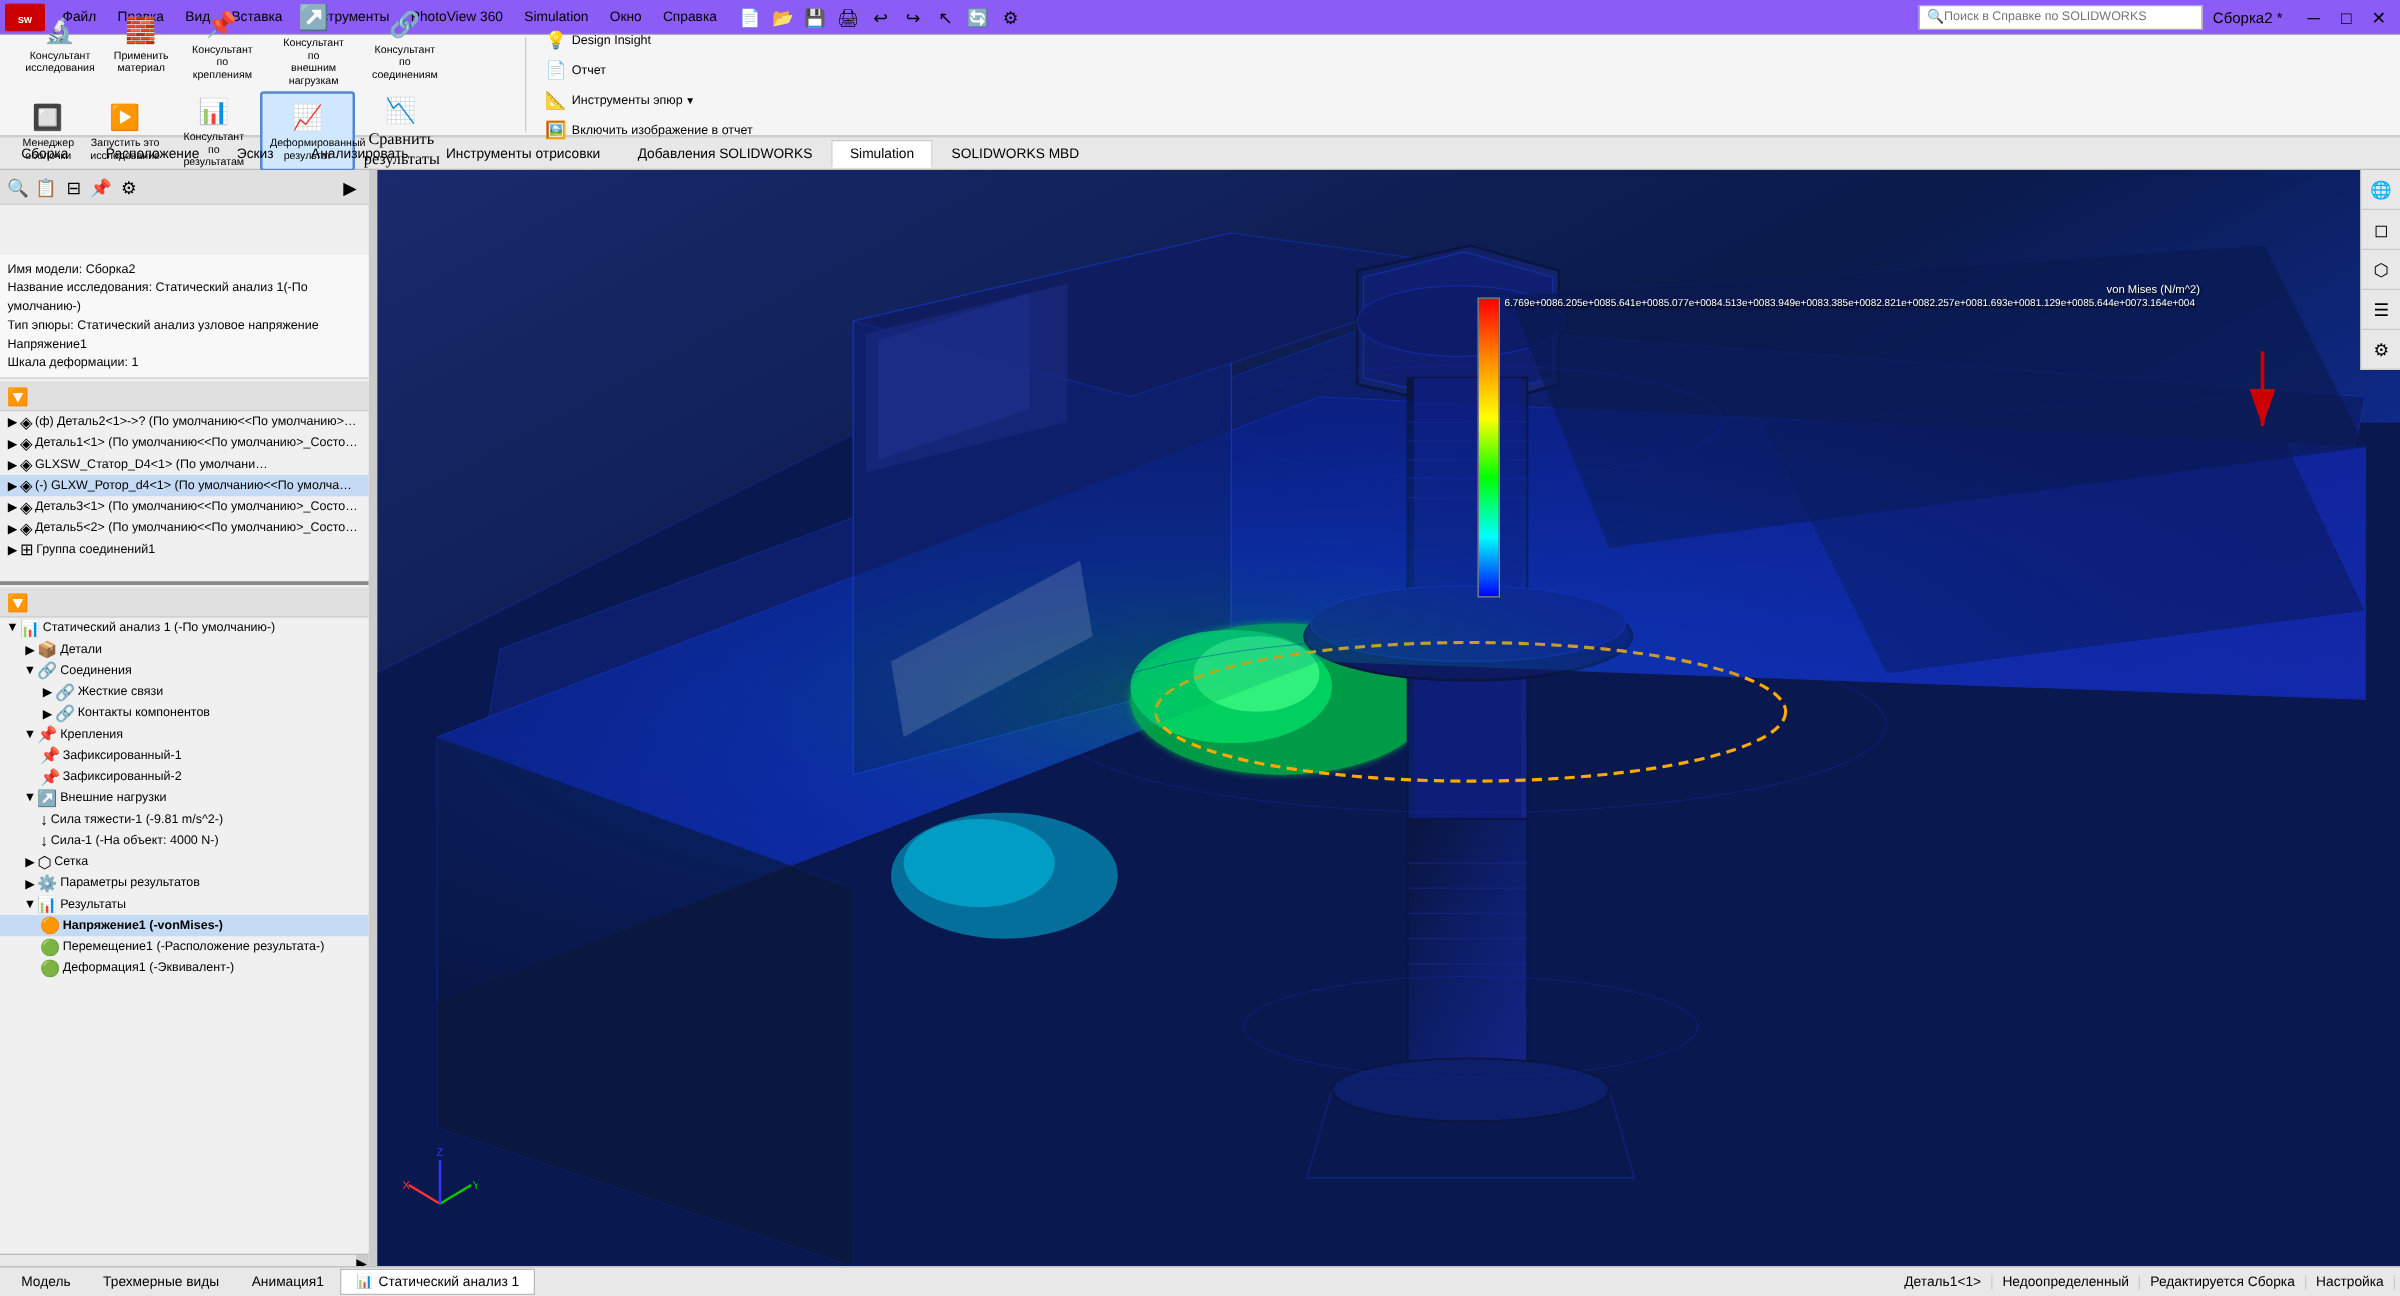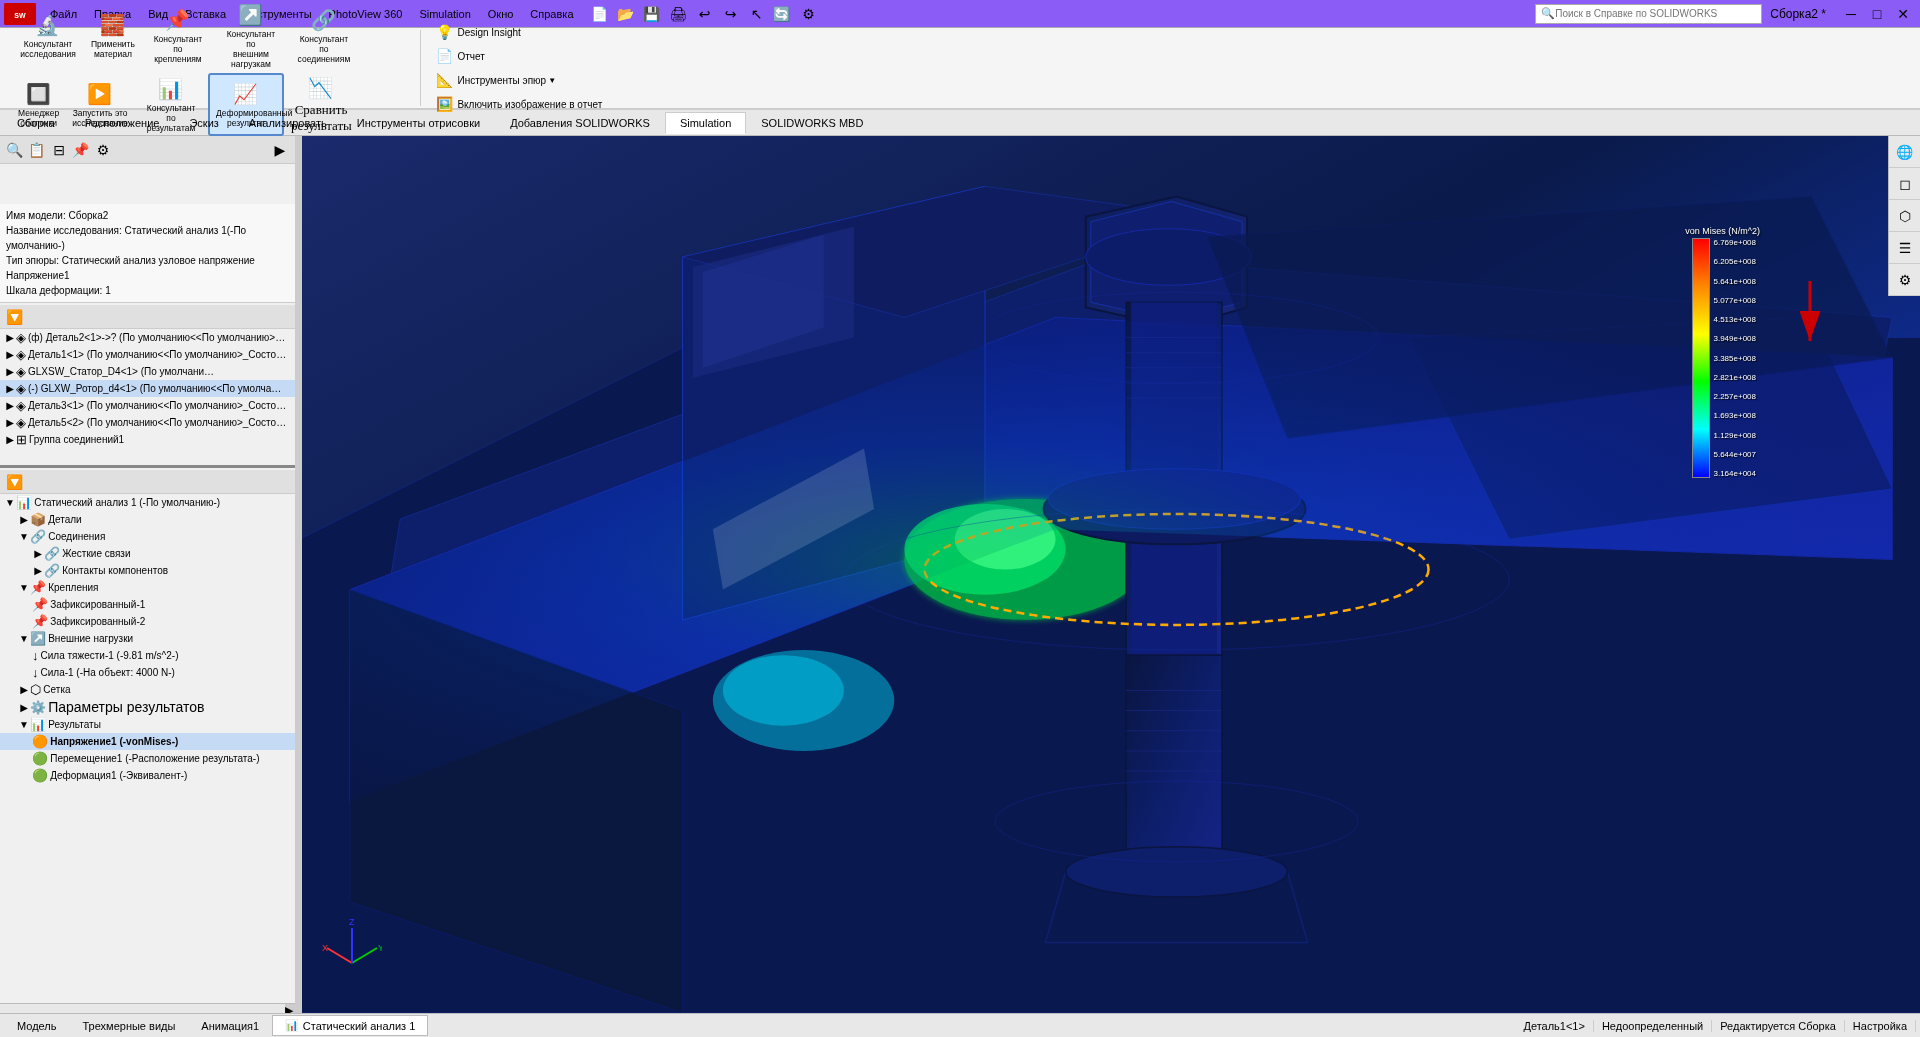--- a/index.html
+++ b/index.html
@@ -54,21 +54,21 @@
     #info-box { background:#f8f8f8; padding:4px 6px; font-size:10px; border-bottom:1px solid #ccc; line-height:1.5;margin-top:40px; }
 
     
     #viewport { flex:1; position:relative; overflow:hidden; background: linear-gradient(135deg, #1a2a6c 0%, #0a1a4a 30%, #0d2060 60%, #1530a0 100%); }
 
     
     #color-legend { position:absolute; right:160px; top:80px; display:flex; flex-direction:column; align-items:flex-end;margin-top:10px; }
     #color-legend .legend-title { font-size:9px; color:white; margin-bottom:2px; text-shadow:1px 1px 2px black; }
     #color-legend .legend-bar { display:flex; }
     #color-legend .bar-gradient { width:18px; height:240px; background: linear-gradient(to bottom, #ff0000, #ff8800, #ffff00, #00ff00, #00ffff, #0000ff); border:1px solid #888; }
-    #color-legend .bar-labels { display:flex; flex-direction:column; justify-content:space-between; padding:0 4px; }
+    #color-legend .bar-labels { display:flex; flex-direction:row; justify-content:space-between; padding:0 4px; }
     #color-legend .bar-label { font-size:8px; color:white; text-shadow:1px 1px 1px black; white-space:nowrap; }
 
     
     #arrow-annotation { position:absolute; right:80px; top:140px; }
 
     
     #right-icons { position:absolute; right:0; top:0; width:32px; background:#e8e8e8; display:flex; flex-direction:column; border-left:1px solid #bbb; }
     .right-icon { width:32px; height:32px; display:flex; align-items:center; justify-content:center; cursor:pointer; border-bottom:1px solid #ccc; font-size:14px; }
     .status-item { padding:0 8px; border-right:1px solid #ccc; }
     .bottom-tab { padding:3px 12px; cursor:pointer; font-size:11px; border:1px solid transparent; }
@@ -356,21 +356,21 @@
         <span style="display:inline-block;width:14px"></span>
         <div class="toggle">▶</div>
         <span class="item-icon">⬡</span>
         <span style="font-size:10px;">Сетка</span>
       </div>
 
       <div class="tree-item">
         <span style="display:inline-block;width:14px"></span>
         <div class="toggle">▶</div>
         <span class="item-icon">⚙️</span>
-        <span style="font-size:14px;">Параметры результатов</span>
+        <span style="font-size:10px;">Параметры результатов</span>
       </div>
 
       <div class="tree-item">
         <span style="display:inline-block;width:14px"></span>
         <div class="toggle">▼</div>
         <span class="item-icon">📊</span>
         <span style="font-size:10px;">Результаты</span>
       </div>
       <div class="tree-item selected" style="background:#c5daf5;">
         <span style="display:inline-block;width:28px"></span>

